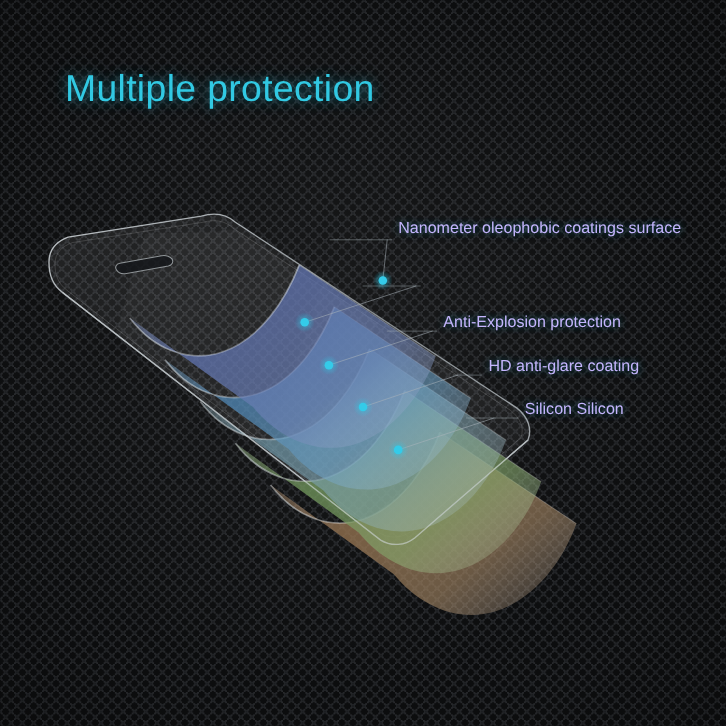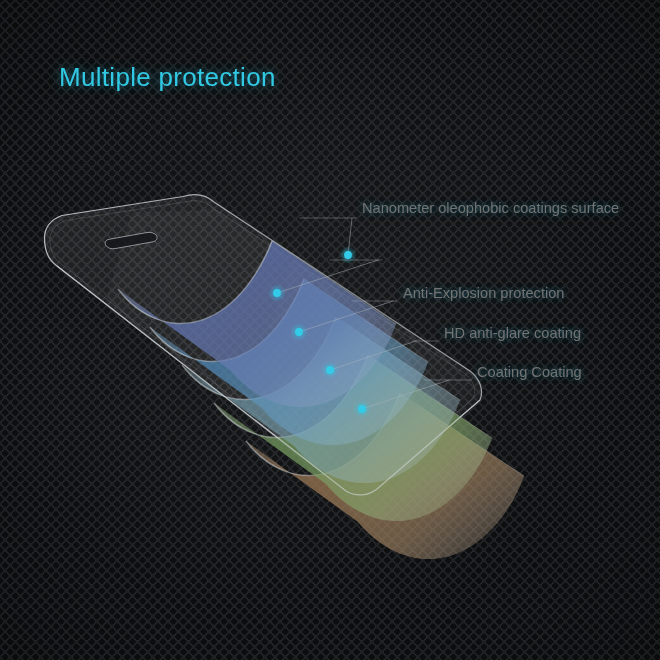--- a/index.html
+++ b/index.html
@@ -24,32 +24,32 @@
   #vignette{
     position:absolute;inset:0;
     background:
       radial-gradient(ellipse 78% 72% at 46% 46%, rgba(255,255,255,.055) 0%, rgba(255,255,255,.018) 42%, rgba(0,0,0,0) 68%),
       radial-gradient(ellipse 110% 105% at 50% 50%, rgba(0,0,0,0) 48%, rgba(0,0,0,.45) 100%);
     pointer-events:none;
   }
   
   #title{
     position:absolute;left:59px;top:62px;
-    font-size:26px;font-weight:400;letter-spacing:.3px;
+    font-size:34px;font-weight:400;letter-spacing:.3px;
     color:#31c9e3;
     text-shadow:0 0 10px rgba(45,190,220,.45),0 0 24px rgba(45,190,220,.20);
     white-space:nowrap;
   }
   
   #art{position:absolute;left:0;top:0;width:660px;height:660px;}
   
   .label{
     position:absolute;
     font-size:14.6px;font-weight:400;
-    color:#737373;
+    color:#c4b5fd;
     white-space:nowrap;
     text-shadow:0 0 7px rgba(45,195,225,.40),0 0 16px rgba(45,195,225,.16);
   }
 </style>
 </head>
 <body>
 
 <div id="stage">
 
   <div id="texture"></div>
@@ -261,15 +261,15 @@
 
   <div id="title">Multiple protection</div>
 
   <div class="label" style="left:362px;top:208px;transform:translateY(-50%)">Nanometer oleophobic coatings surface</div>
 
 
   <div class="label" style="left:403px;top:293px;transform:translateY(-50%)">Anti-Explosion protection</div>
 
   <div class="label" style="left:444px;top:333px;transform:translateY(-50%)">HD anti-glare coating</div>
 
-  <div class="label" style="left:477px;top:372px;transform:translateY(-50%)">Coating Coating</div>
+  <div class="label" style="left:477px;top:372px;transform:translateY(-50%)">Silicon Silicon</div>
 
 </div>
 
 </body></html>

